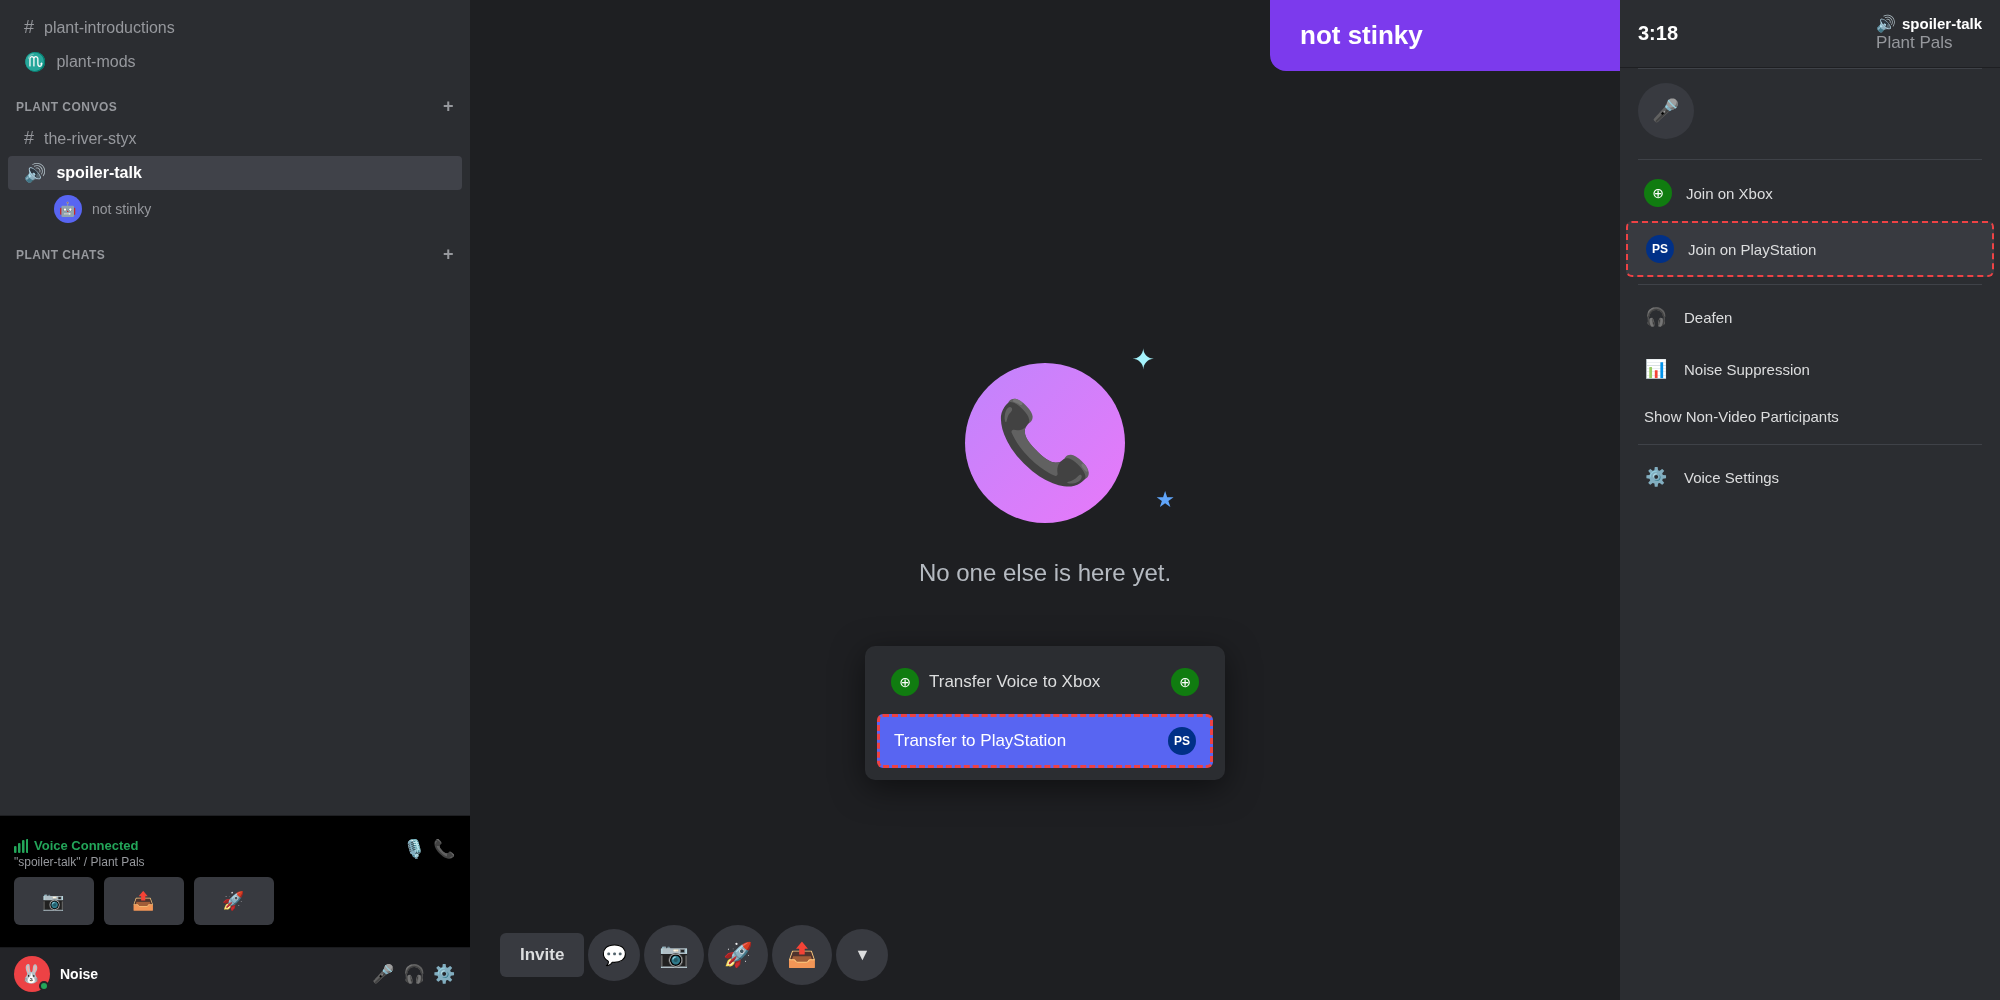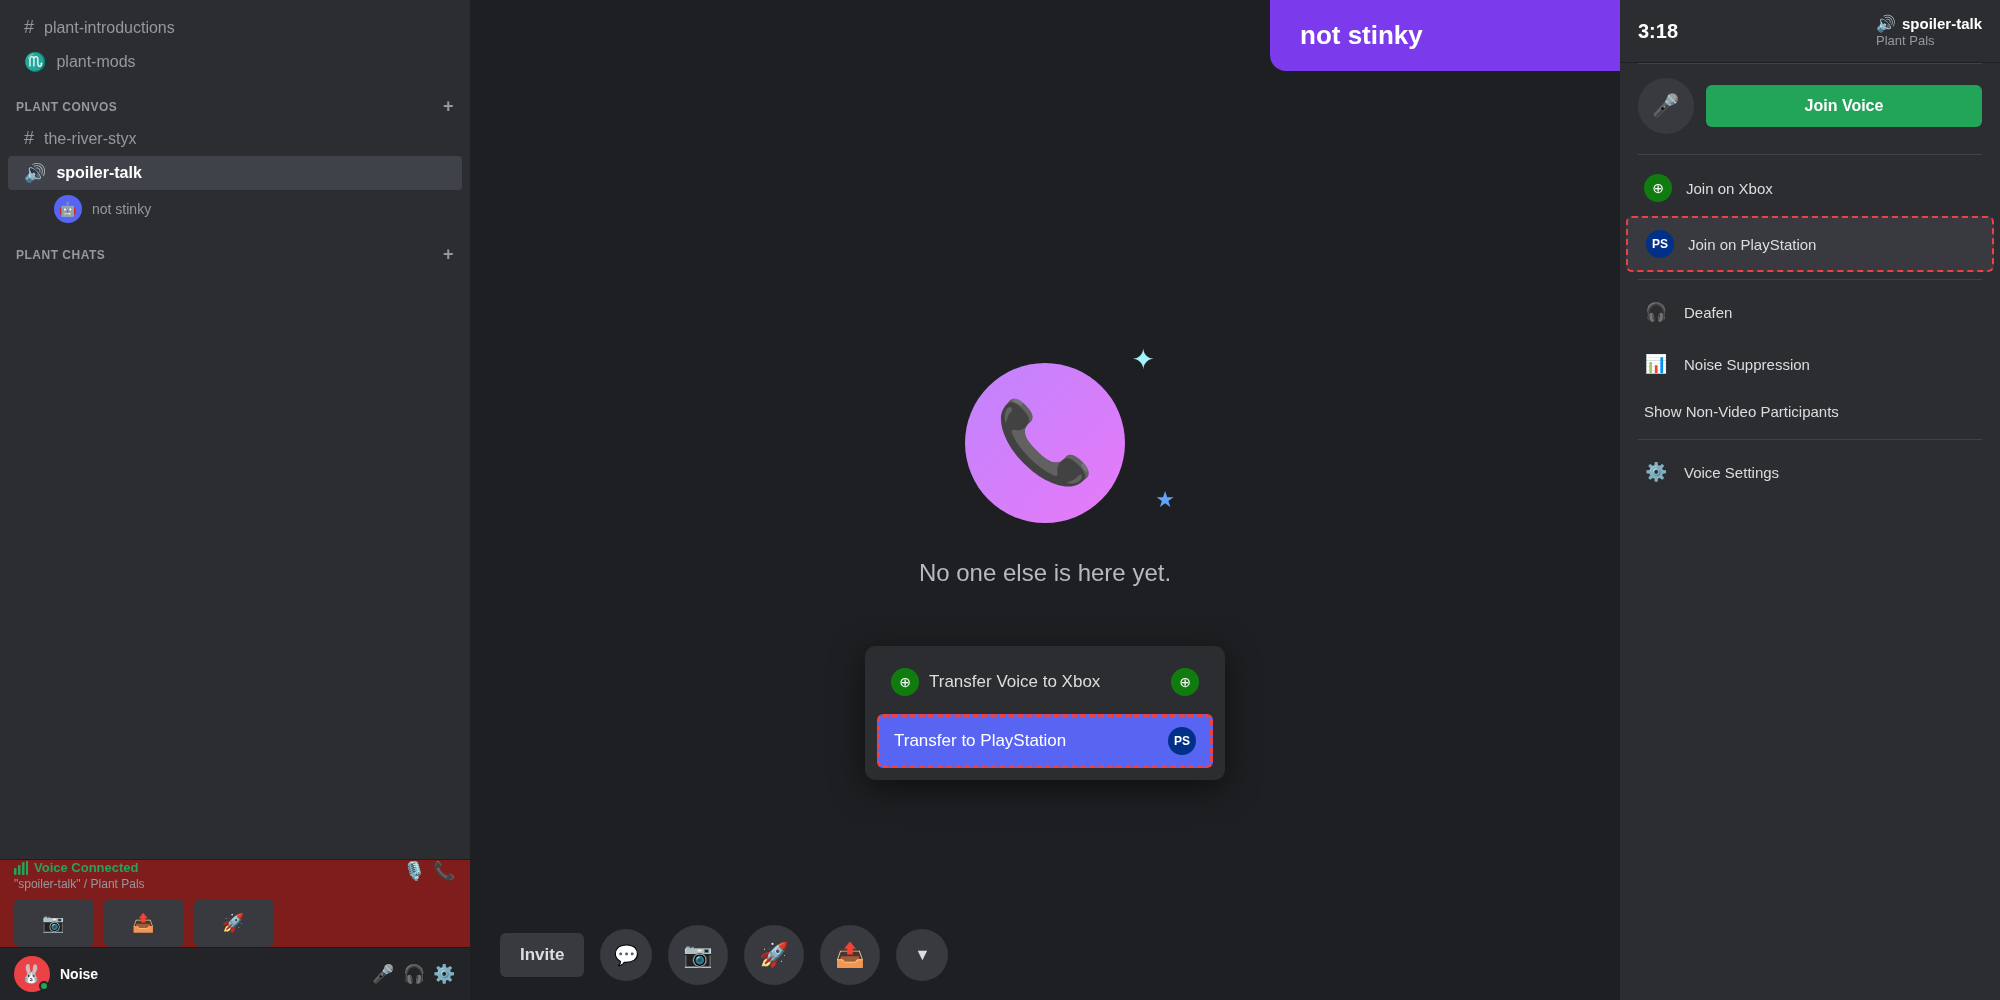--- a/index.html
+++ b/index.html
@@ -84,22 +84,22 @@
       margin-right: 10px;
       display: flex;
       align-items: center;
       justify-content: center;
       font-size: 14px;
       flex-shrink: 0;
     }
 
     
     .voice-status {
-      background: #7f1d1d;
-      padding: 0 14px;
+      background: #000000;
+      padding: 22px 14px;
       border-top: 1px solid #1e1f22;
     }
     .voice-connected-label {
       color: #23a559;
       font-weight: 700;
       font-size: 13px;
       display: flex;
       align-items: center;
       gap: 6px;
     }
@@ -279,21 +279,21 @@
       border: 3px dashed #ed4245;
     }
 
     
     .bottom-bar {
       background: #1e1f22;
       height: 90px;
       display: flex;
       align-items: center;
       padding: 0 30px;
-      gap: 16px;
+      gap: 4px;
     }
     .invite-btn {
       background: #383a40;
       color: #dcddde;
       border: none;
       border-radius: 6px;
       padding: 12px 20px;
       font-size: 17px;
       font-weight: 600;
       cursor: pointer;
@@ -345,21 +345,21 @@
       display: flex;
       flex-direction: column;
     }
     .right-channel-name {
       color: #fff;
       font-size: 15px;
       font-weight: 600;
     }
     .right-channel-server {
       color: #96989d;
-      font-size: 13px;
+      font-size: 17px;
     }
     .right-channel-icon {
       font-size: 16px;
       color: #96989d;
     }
 
     .divider-line {
       height: 1px;
       background: #3f4248;
       margin: 0 18px;
@@ -590,21 +590,20 @@
         <span class="right-channel-name">spoiler-talk</span>
       </div>
       <span class="right-channel-server">Plant Pals</span>
     </div>
   </div>
 
   <div class="divider-line"></div>
 
   <div class="right-controls">
     <button class="mic-btn">🎤</button>
-    <button class="join-voice-btn">Join Voice</button>
   </div>
 
   <div class="right-divider"></div>
 
   <div class="right-menu-item">
     <div class="xbox-circle right-menu-icon">⊕</div>
     <span>Join on Xbox</span>
   </div>
   <div class="right-menu-item ps-highlighted">
     <div class="ps-circle right-menu-icon">PS</div>

